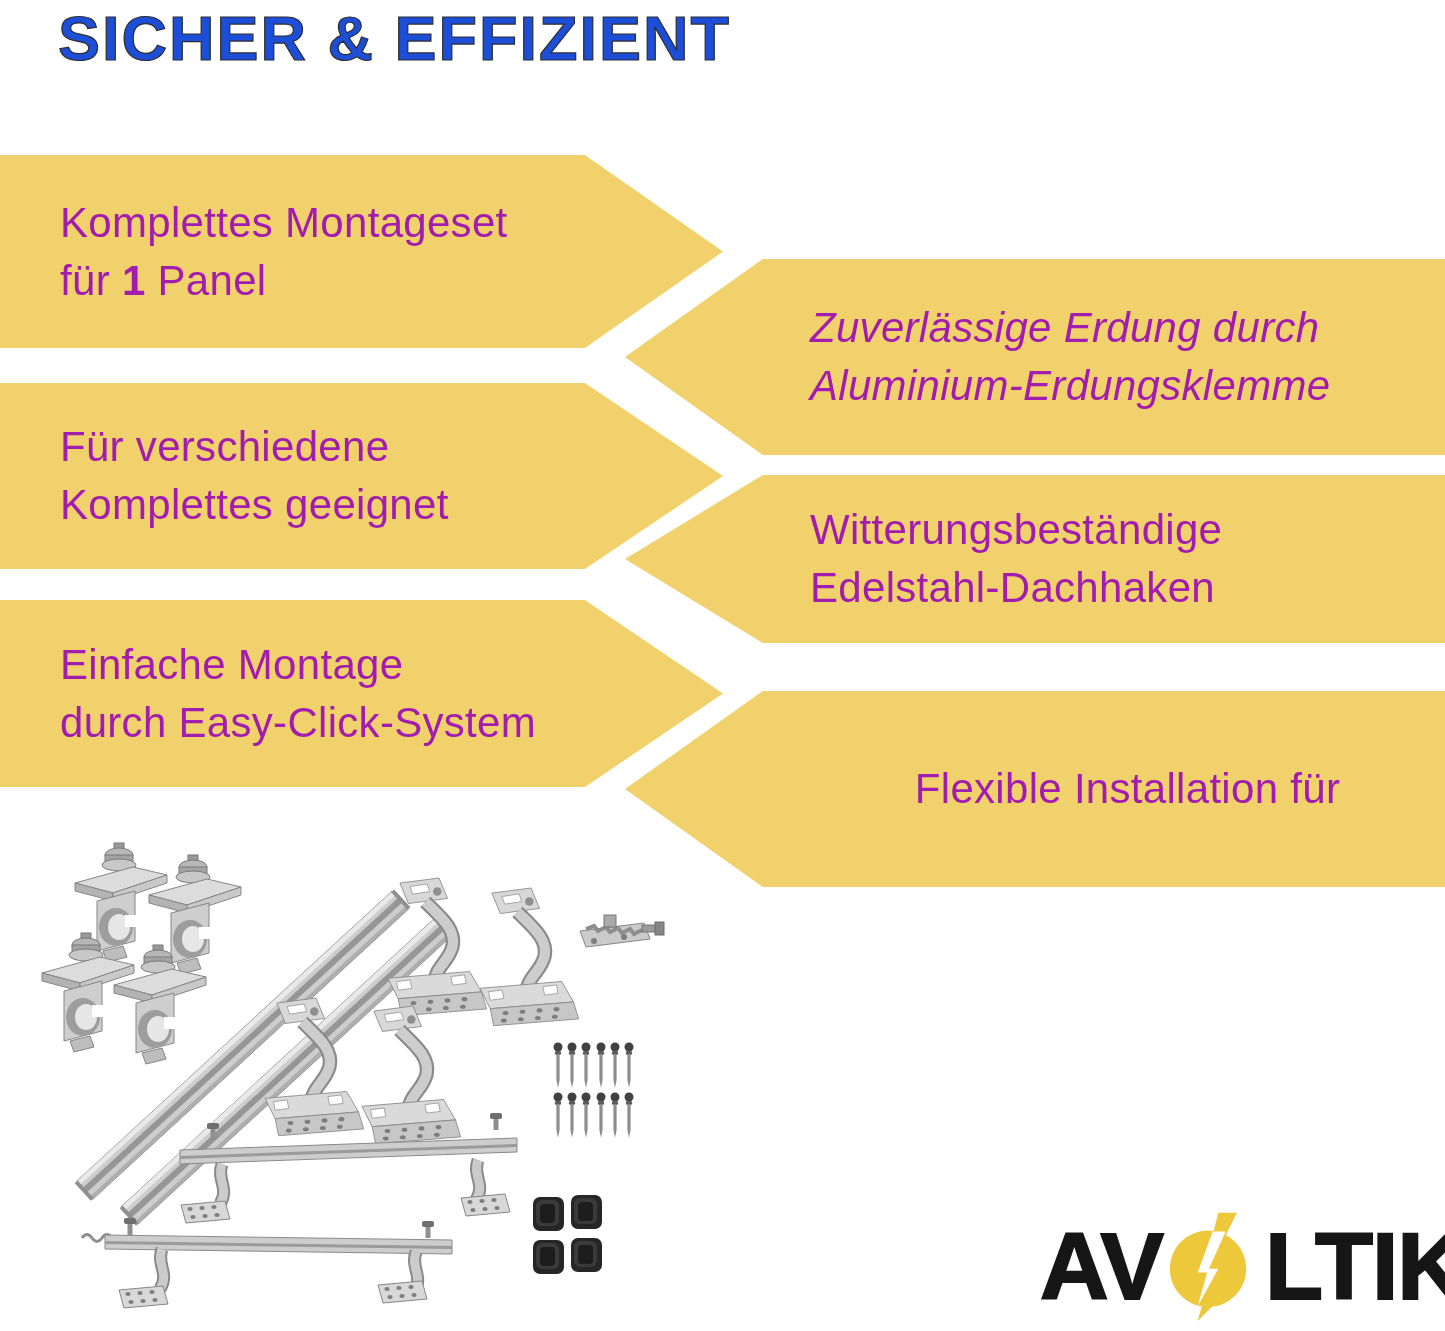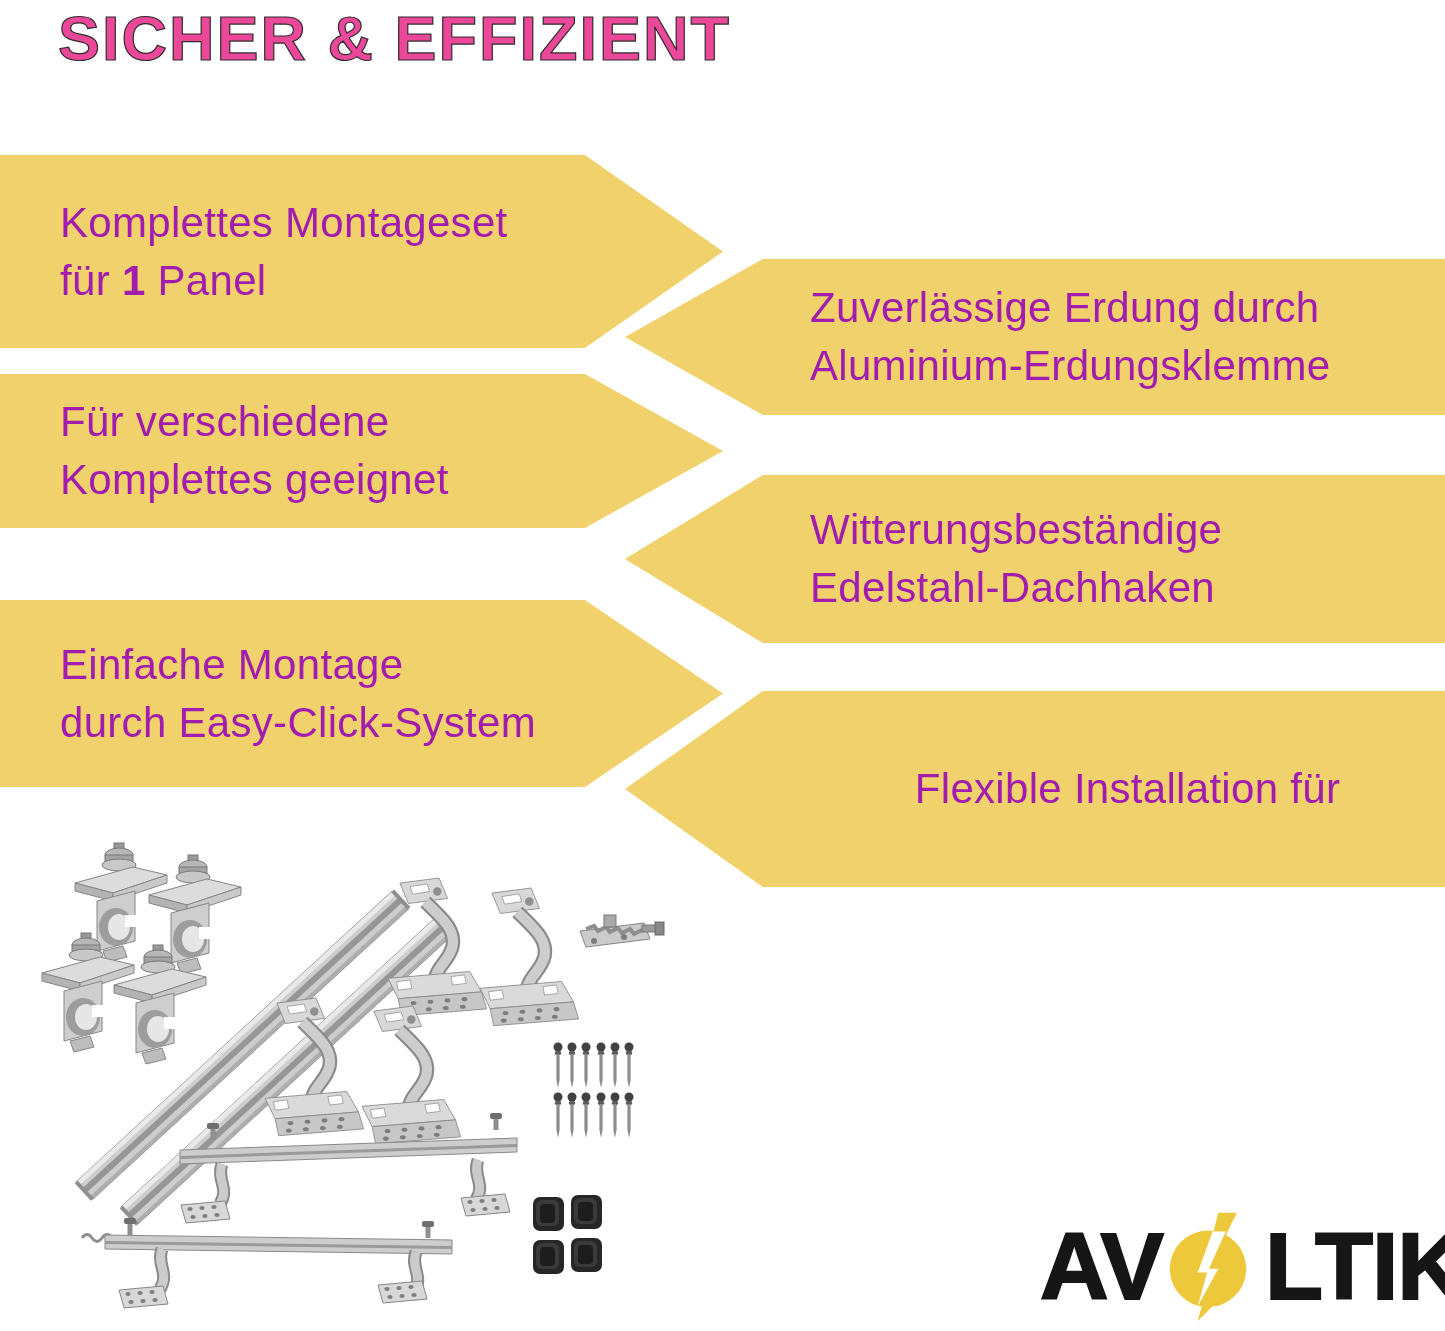--- a/index.html
+++ b/index.html
@@ -3,21 +3,21 @@
 <meta charset="utf-8">
 <style>
   html,body{margin:0;padding:0;}
   body{
     width:1445px;height:1331px;position:relative;overflow:hidden;
     background:#ffffff;font-family:"Liberation Sans",sans-serif;
   }
   .title{
     position:absolute;left:58px;top:2px;
     font-size:63px;font-weight:bold;letter-spacing:2px;
-    color:#ec4899;-webkit-text-stroke:1.2px #2d2d2d;
+    color:#1d4ed8;-webkit-text-stroke:1.2px #2d2d2d;
     white-space:nowrap;
   }
   .banner{
     position:absolute;background:#F1D16B;color:#a21caf;
     display:flex;flex-direction:column;justify-content:center;
     font-size:42px;line-height:1.38;letter-spacing:0.3px;
     box-sizing:border-box;white-space:nowrap;
   }
   .banner.left{
     left:0;width:723px;padding-left:60px;
@@ -44,30 +44,30 @@
 </style>
 </head>
 <body>
 
 <div class="title">SICHER &amp; EFFIZIENT</div>
 
 <div class="banner left" style="top:155px;height:193px;">
   <div><span>Komplettes Montageset</span></div>
   <div><span>für </span><b>1</b><span> Panel</span></div>
 </div>
-<div class="banner left" style="top:374px;height:154px;">
+<div class="banner left" style="top:383px;height:186px;">
   <div>Für verschiedene</div>
   <div>Komplettes geeignet</div>
 </div>
 <div class="banner left" style="top:600px;height:187px;">
   <div>Einfache Montage</div>
   <div>durch Easy-Click-System</div>
 </div>
 
-<div class="banner right" style="top:259px;height:156px;">
+<div class="banner right" style="top:259px;height:196px;font-style:italic;">
   <div>Zuverlässige Erdung durch</div>
   <div>Aluminium-Erdungsklemme</div>
 </div>
 <div class="banner right" style="top:475px;height:168px;">
   <div>Witterungsbeständige</div>
   <div>Edelstahl-Dachhaken</div>
 </div>
 <div class="banner right" style="top:691px;height:196px;text-align:center;">
   <div>Flexible Installation für</div>
 </div>

